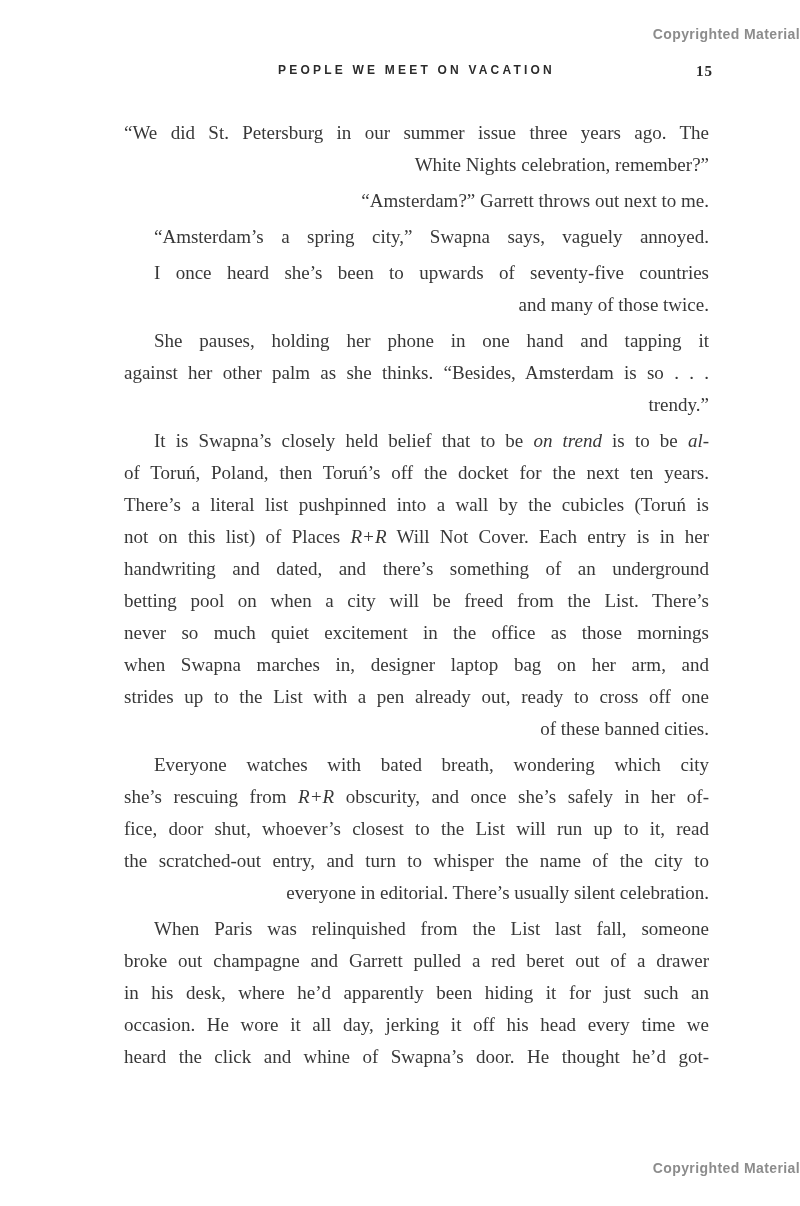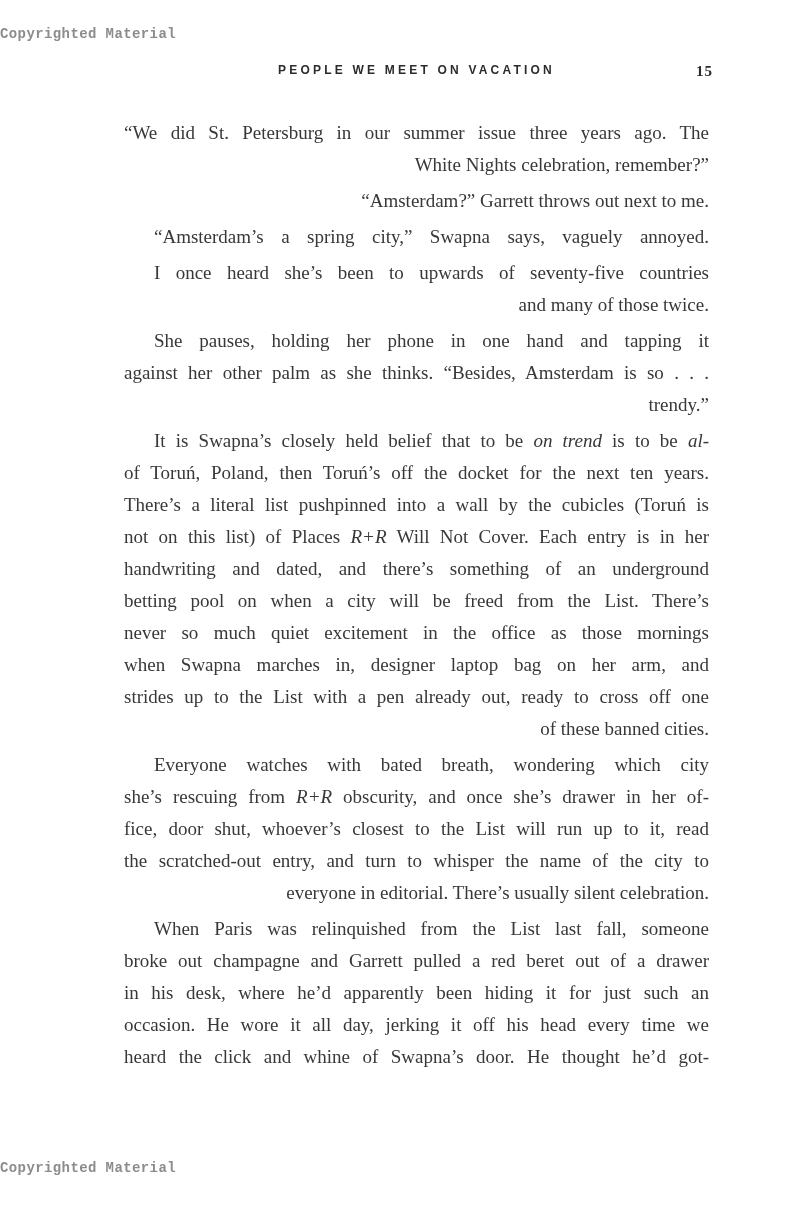--- a/index.html
+++ b/index.html
@@ -9,22 +9,22 @@
     width: 800px;
     height: 1206px;
     background: #ffffff;
     font-family: "Liberation Serif", "DejaVu Serif", serif;
     overflow: hidden;
   }
   .notice {
     position: absolute;
     left: 0;
     width: 800px;
-    text-align: left;
-    font-family: Liberation Mono, monospace;
+    text-align: right;
+    font-family: Liberation Sans, sans-serif;
     font-weight: 700;
     font-size: 14px;
     letter-spacing: 0.4px;
     color: #8c8c8c;
   }
   .notice.top { top: 26px; }
   .notice.bottom { top: 1160px; }
   .header {
     position: absolute;
     top: 63px;
@@ -115,21 +115,21 @@
         <div class="line just"><span>not on this list) of Places </span><i>R+R</i><span> Will Not Cover. Each entry is in her</span></div>
         <div class="line just"><span>handwriting and dated, and there’s something of an underground</span></div>
         <div class="line just"><span>betting pool on when a city will be freed from the List. There’s</span></div>
         <div class="line just"><span>never so much quiet excitement in the office as those mornings</span></div>
         <div class="line just"><span>when Swapna marches in, designer laptop bag on her arm, and</span></div>
         <div class="line just"><span>strides up to the List with a pen already out, ready to cross off one</span></div>
         <div class="line"><span>of these banned cities.</span></div>
       </div>
       <div class="para">
         <div class="line just first"><span>Everyone watches with bated breath, wondering which city</span></div>
-        <div class="line just"><span>she’s rescuing from </span><i>R+R</i><span> obscurity, and once she’s drawer in her of-</span></div>
+        <div class="line just"><span>she’s rescuing from </span><i>R+R</i><span> obscurity, and once she’s safely in her of-</span></div>
         <div class="line just"><span>fice, door shut, whoever’s closest to the List will run up to it, read</span></div>
         <div class="line just"><span>the scratched-out entry, and turn to whisper the name of the city to</span></div>
         <div class="line"><span>everyone in editorial. There’s usually silent celebration.</span></div>
       </div>
       <div class="para">
         <div class="line just first"><span>When Paris was relinquished from the List last fall, someone</span></div>
         <div class="line just"><span>broke out champagne and Garrett pulled a red beret out of a drawer</span></div>
         <div class="line just"><span>in his desk, where he’d apparently been hiding it for just such an</span></div>
         <div class="line just"><span>occasion. He wore it all day, jerking it off his head every time we</span></div>
         <div class="line just"><span>heard the click and whine of Swapna’s door. He thought he’d got-</span></div>

